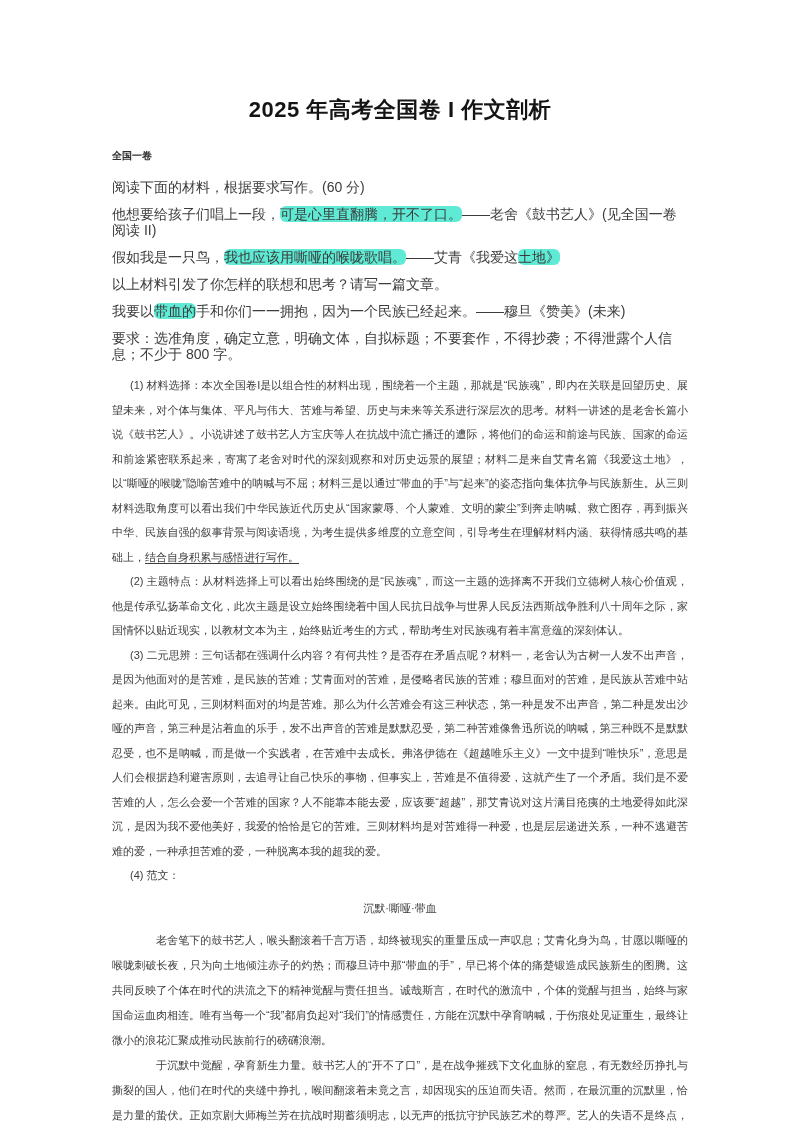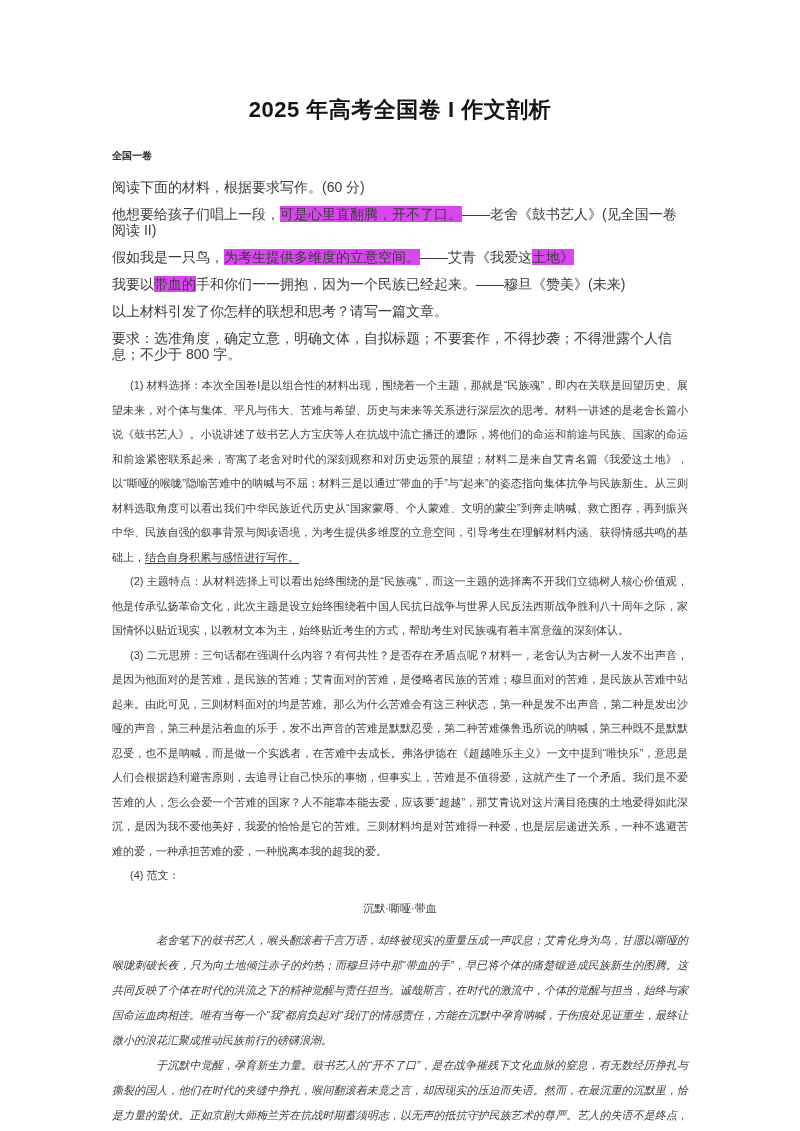--- a/index.html
+++ b/index.html
@@ -9,48 +9,48 @@
     color:#3c3c3c;
     -webkit-font-smoothing:antialiased;
   }
   .page{box-sizing:border-box;width:800px;height:1131px;padding:96px 112px 40px;overflow:hidden;}
   .doc-title{
     text-align:center;font-size:22px;line-height:28px;font-weight:bold;color:#141414;
     margin:0 0 24px;letter-spacing:.5px;
   }
   .section-heading{font-size:10px;font-weight:bold;color:#2e2e2e;margin:0 0 16px;line-height:15px;}
   .line{font-size:14px;line-height:16px;margin:0 0 11px;color:#3c3c3c;}
-  .hl{background:#d946ef;}
+  .hl{background:#5eead4;border-radius:6px;}
   .ul{text-decoration:underline;text-underline-offset:2px;}
   .analysis-p, .essay-label{
     font-size:11px;line-height:24.5px;text-align:justify;text-indent:18px;margin:0;color:#3c3c3c;
   }
   .essay-title, .essay-subtitle{
     font-size:11px;line-height:24.5px;text-align:center;margin:8px;color:#3c3c3c;
   }
   .essay-p{
-    font-size:11px;line-height:25px;text-align:justify;text-indent:44px;margin:0;color:#3c3c3c;font-style:italic;
+    font-size:11px;line-height:25px;text-align:justify;text-indent:44px;margin:0;color:#3c3c3c;
   }
 </style>
 </head>
 <body>
 
 <div class="page">
 
   <h1 class="doc-title">2025 年高考全国卷 I 作文剖析</h1>
 
   <p class="section-heading">全国一卷</p>
 
   <p class="line">阅读下面的材料，根据要求写作。(60 分)</p>
 
   <p class="line"><span>他想要给孩子们唱上一段，</span><span class="hl">可是心里直翻腾，开不了口。</span><span>——老舍《鼓书艺人》(见全国一卷阅读 II)</span></p>
-  <p class="line"><span>假如我是一只鸟，</span><span class="hl">为考生提供多维度的立意空间。</span><span>——艾青《我爱这</span><span class="hl">土地》</span></p>
+  <p class="line"><span>假如我是一只鸟，</span><span class="hl">我也应该用嘶哑的喉咙歌唱。</span><span>——艾青《我爱这</span><span class="hl">土地》</span></p>
+  <p class="line">以上材料引发了你怎样的联想和思考？请写一篇文章。</p>
+
   <p class="line"><span>我要以</span><span class="hl">带血的</span><span>手和你们一一拥抱，因为一个民族已经起来。——穆旦《赞美》(未来)</span></p>
-
-  <p class="line">以上材料引发了你怎样的联想和思考？请写一篇文章。</p>
   <p class="line">要求：选准角度，确定立意，明确文体，自拟标题；不要套作，不得抄袭；不得泄露个人信息；不少于 800 字。</p>
 
   <div>
     <p class="analysis-p"><span>(1) 材料选择：本次全国卷I是以组合性的材料出现，围绕着一个主题，那就是“民族魂”，即内在关联是回望历史、展望未来，对个体与集体、平凡与伟大、苦难与希望、历史与未来等关系进行深层次的思考。材料一讲述的是老舍长篇小说《鼓书艺人》。小说讲述了鼓书艺人方宝庆等人在抗战中流亡播迁的遭际，将他们的命运和前途与民族、国家的命运和前途紧密联系起来，寄寓了老舍对时代的深刻观察和对历史远景的展望；材料二是来自艾青名篇《我爱这土地》，以“嘶哑的喉咙”隐喻苦难中的呐喊与不屈；材料三是以通过“带血的手”与“起来”的姿态指向集体抗争与民族新生。从三则材料选取角度可以看出我们中华民族近代历史从“国家蒙辱、个人蒙难、文明的蒙尘”到奔走呐喊、救亡图存，再到振兴中华、民族自强的叙事背景与阅读语境，为考生提供多维度的立意空间，引导考生在理解材料内涵、获得情感共鸣的基础上，</span><span class="ul">结合自身积累与感悟进行写作。</span></p>
     <p class="analysis-p"><span>(2) 主题特点：从材料选择上可以看出始终围绕的是“民族魂”，而这一主题的选择离不开我们立德树人核心价值观，他是传承弘扬革命文化，此次主题是设立始终围绕着中国人民抗日战争与世界人民反法西斯战争胜利八十周年之际，家国情怀以贴近现实，以教材文本为主，始终贴近考生的方式，帮助考生对民族魂有着丰富意蕴的深刻体认。</span></p>
     <p class="analysis-p"><span>(3) 二元思辨：三句话都在强调什么内容？有何共性？是否存在矛盾点呢？材料一，老舍认为古树一人发不出声音，是因为他面对的是苦难，是民族的苦难；艾青面对的苦难，是侵略者民族的苦难；穆旦面对的苦难，是民族从苦难中站起来。由此可见，三则材料面对的均是苦难。那么为什么苦难会有这三种状态，第一种是发不出声音，第二种是发出沙哑的声音，第三种是沾着血的乐手，发不出声音的苦难是默默忍受，第二种苦难像鲁迅所说的呐喊，第三种既不是默默忍受，也不是呐喊，而是做一个实践者，在苦难中去成长。弗洛伊德在《超越唯乐主义》一文中提到“唯快乐”，意思是人们会根据趋利避害原则，去追寻让自己快乐的事物，但事实上，苦难是不值得爱，这就产生了一个矛盾。我们是不爱苦难的人，怎么会爱一个苦难的国家？人不能靠本能去爱，应该要“超越”，那艾青说对这片满目疮痍的土地爱得如此深沉，是因为我不爱他美好，我爱的恰恰是它的苦难。三则材料均是对苦难得一种爱，也是层层递进关系，一种不逃避苦难的爱，一种承担苦难的爱，一种脱离本我的超我的爱。</span></p>
   </div>
 
   <div>
     <p class="essay-label">(4) 范文：</p>

